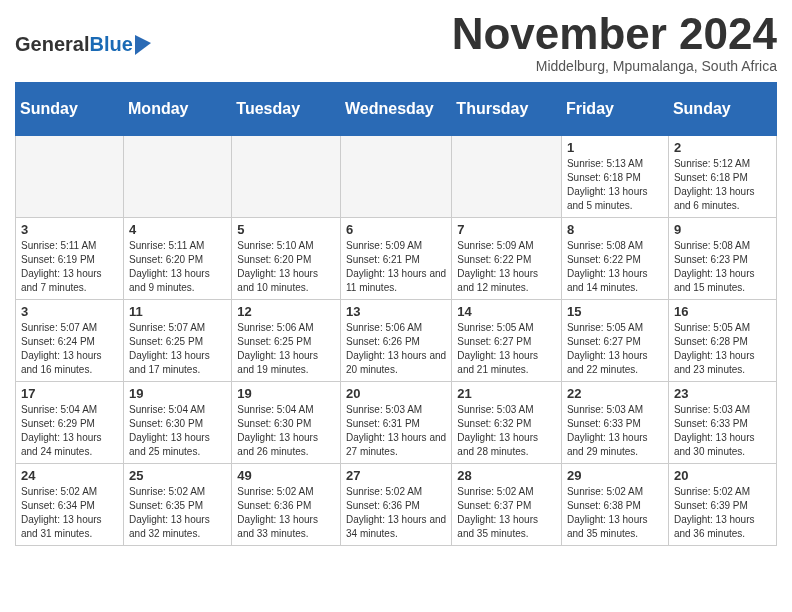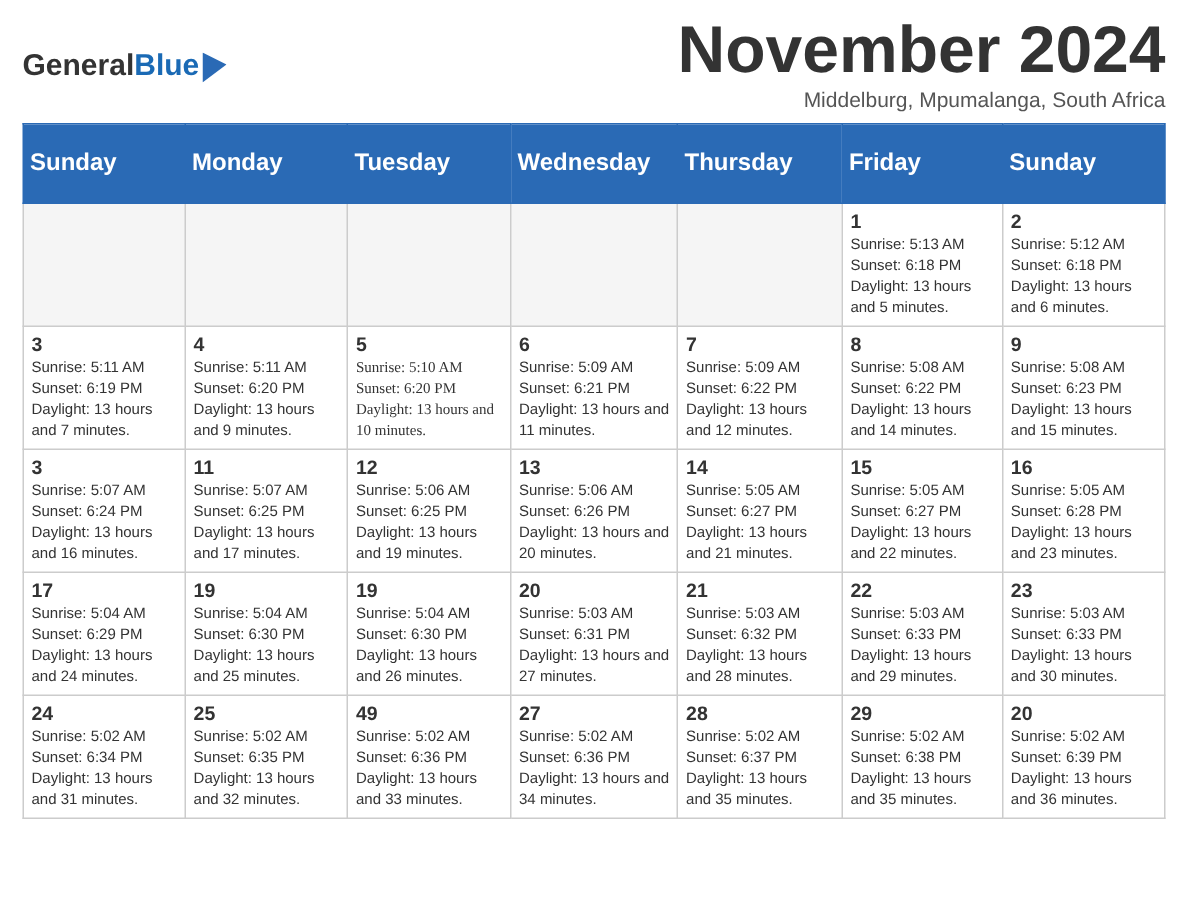--- a/index.html
+++ b/index.html
@@ -152,21 +152,21 @@
 Daylight: 13 hours and 7 minutes.</div>
         </td>
         <td>
           <span class="day-number">4</span>
           <div class="day-info" style="white-space: pre-line;">Sunrise: 5:11 AM
 Sunset: 6:20 PM
 Daylight: 13 hours and 9 minutes.</div>
         </td>
         <td>
           <span class="day-number">5</span>
-          <div class="day-info" style="white-space: pre-line; font-family: Liberation Serif, serif;">Sunrise: 5:10 AM
+          <div class="day-info" style="white-space: pre-line;">Sunrise: 5:10 AM
 Sunset: 6:20 PM
 Daylight: 13 hours and 10 minutes.</div>
         </td>
         <td>
           <span class="day-number">6</span>
           <div class="day-info" style="white-space: pre-line;">Sunrise: 5:09 AM
 Sunset: 6:21 PM
 Daylight: 13 hours and 11 minutes.</div>
         </td>
         <td>

